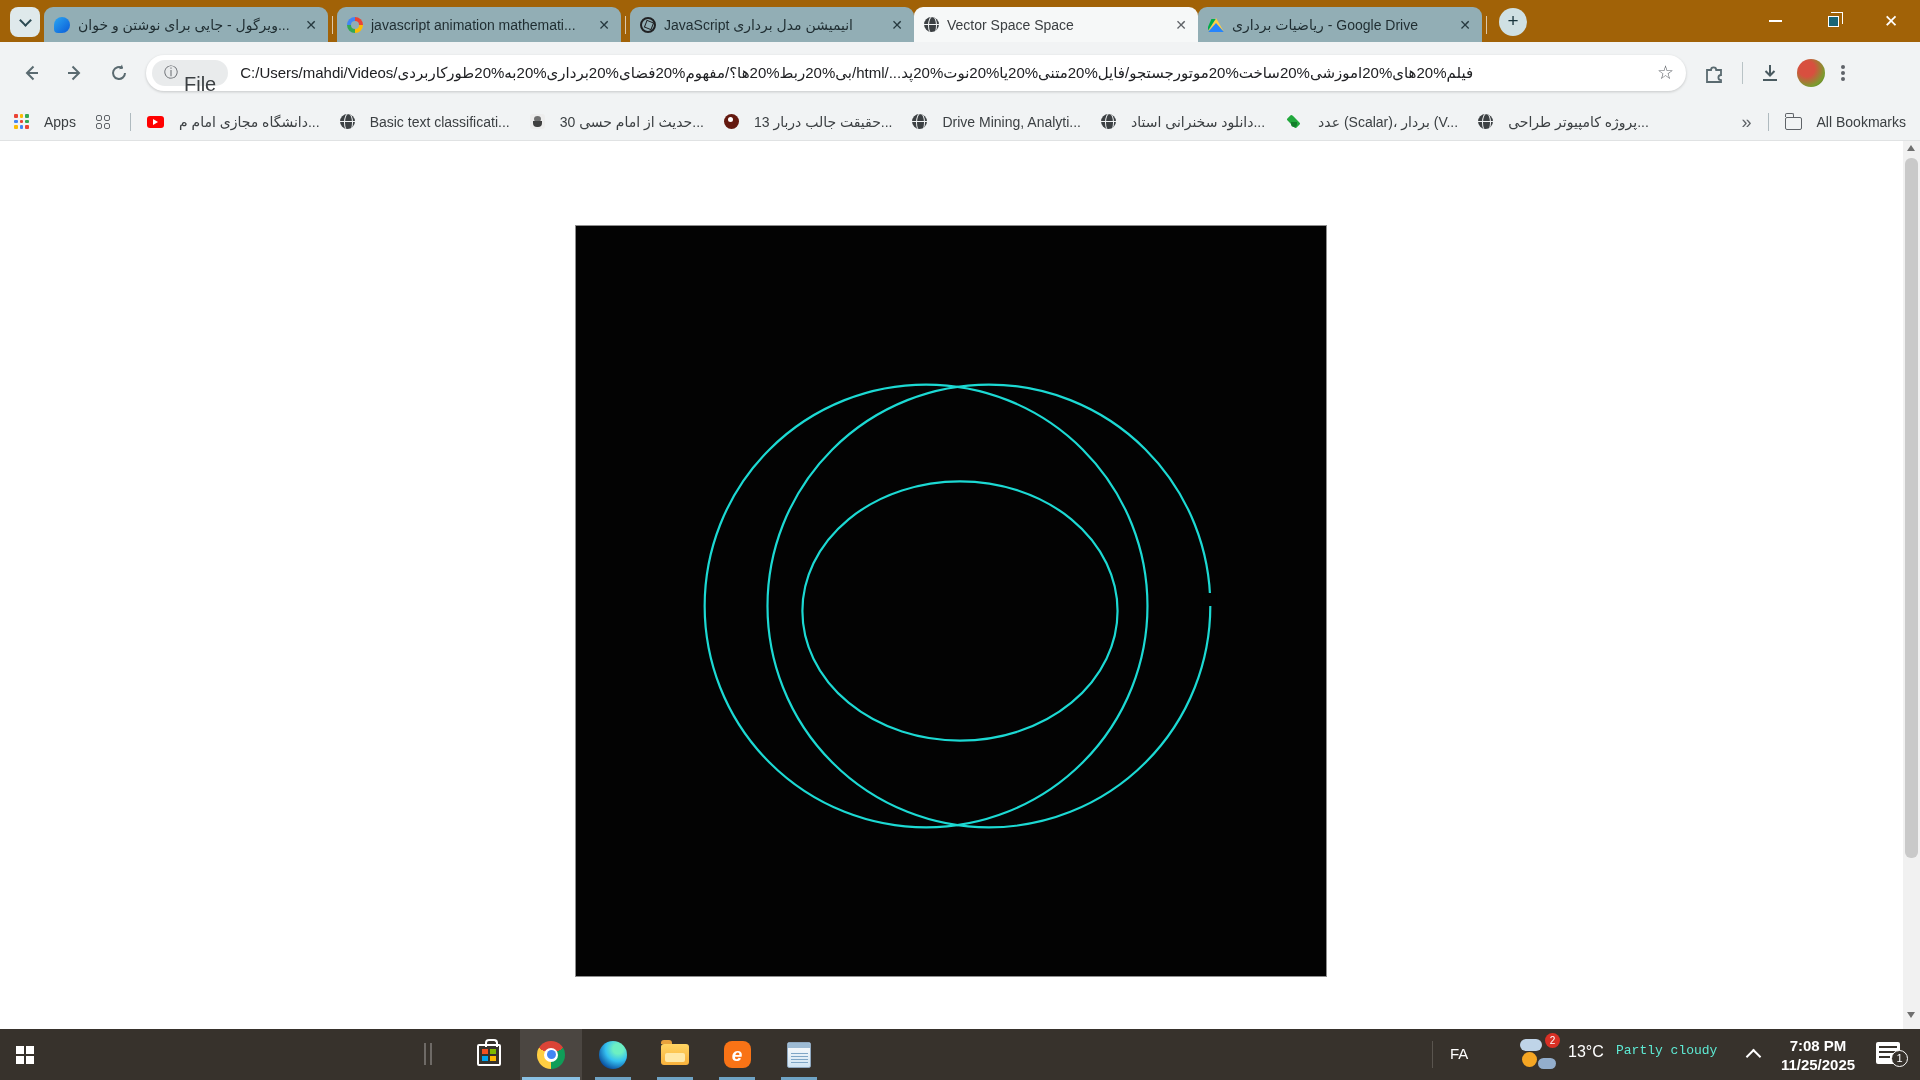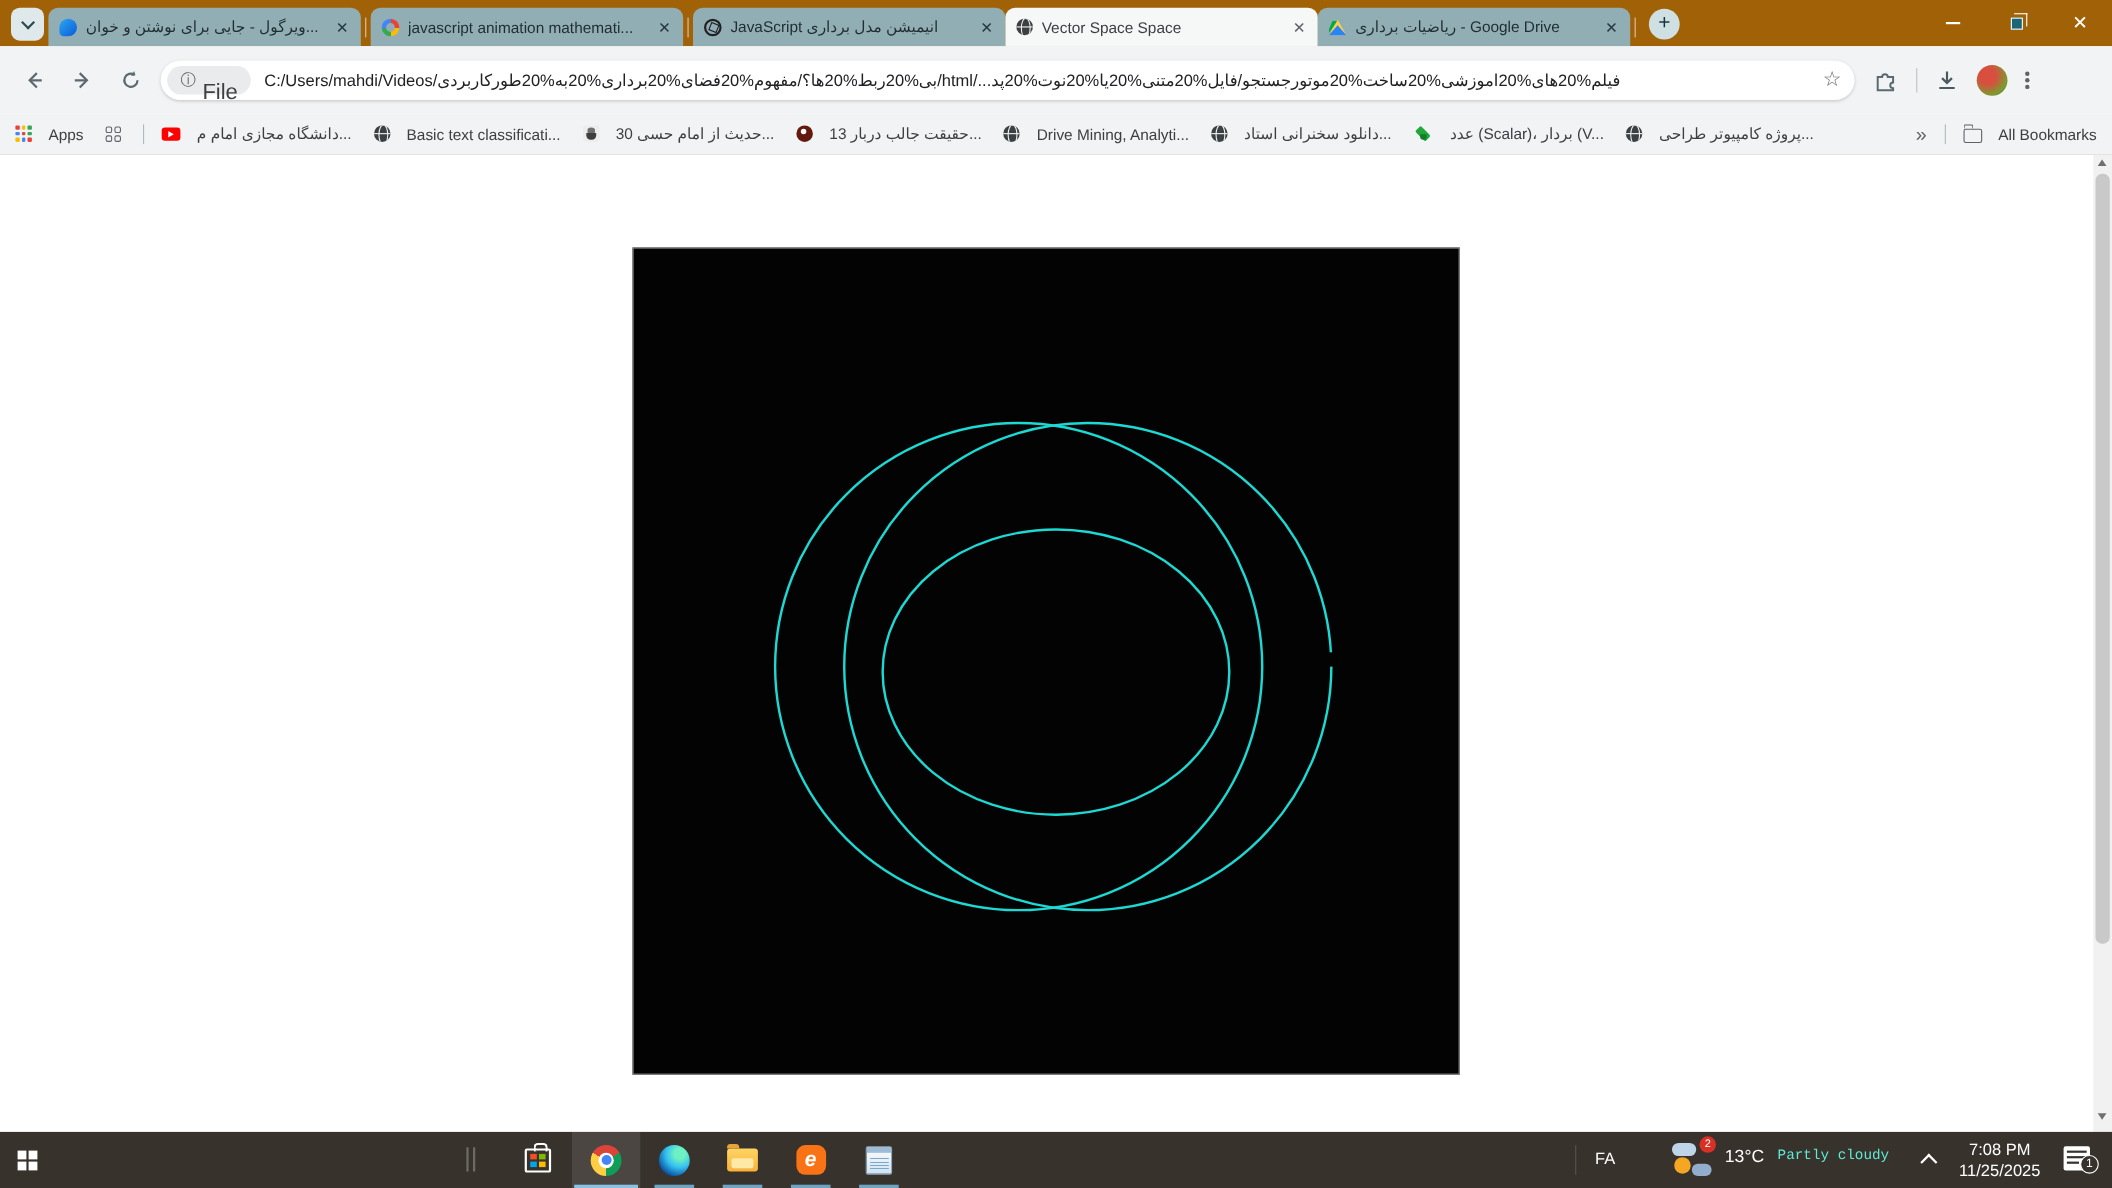--- a/index.html
+++ b/index.html
@@ -427,21 +427,21 @@
         <span class="moon"></span>
         <span class="c1"></span>
         <span class="c2"></span>
         <span class="badge">2</span>
       </div>
       <span class="wtemp" style="left:1568px;">13°C</span>
       <span class="wcond" style="left:1616px;">Partly cloudy</span>
 
       <span class="chev-up" style="left:1748px;"></span>
 
-      <div class="clock" style="left:1768px;">
+      <div class="clock" style="left:1768px;font-weight:bold;">
         <div>7:08 PM</div>
         <div>11/25/2025</div>
       </div>
 
       <div class="notif" style="left:1876px;">
         <span></span>
         <span></span>
         <span style="width:60%;"></span>
         <span class="nbadge">1</span>
       </div>

